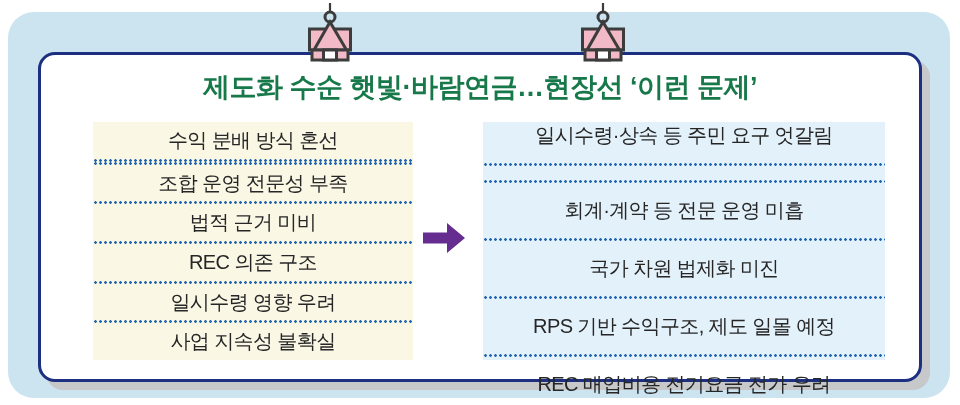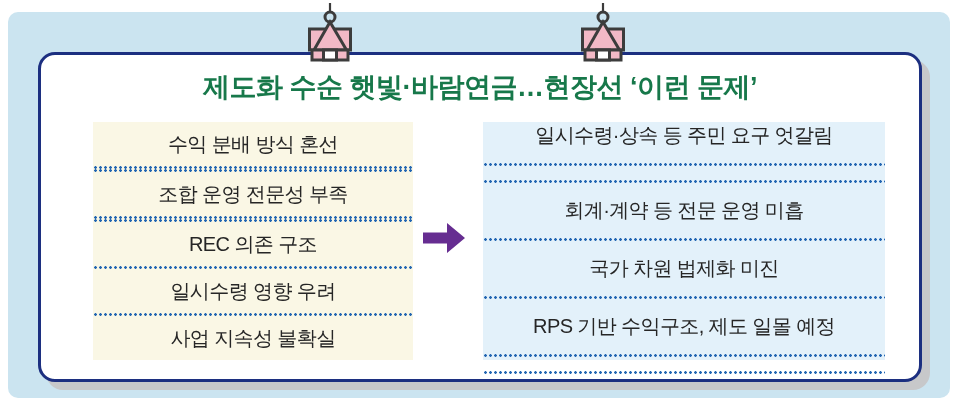--- a/index.html
+++ b/index.html
@@ -8,21 +8,21 @@
     --c-arrow_purple:#662d91; --c-clip_pink:#f2b9c6; --c-clip_outline:#3c3c3c;
     --c-text:#262626; --c-shadow_gray:#c7c8ca;
   }
   html,body{margin:0;padding:0;background:#fff;}
   .stage{
     position:relative; width:960px; height:405px; background:#ffffff;
     font-family:"Liberation Sans","DejaVu Sans",sans-serif; overflow:hidden;
   }
   .outer{
     position:absolute; left:8px; top:12px; width:942px; height:386px;
-    background:var(--c-panel_blue); border-radius:10px;
+    background:var(--c-panel_blue); border-radius:26px;
   }
   .inner{
     position:absolute; left:30px; top:40px; width:884px; height:330px;
     box-sizing:border-box; background:#ffffff;
     border:3px solid var(--c-border_navy); border-radius:17px;
     box-shadow:8px 8px 0 var(--c-shadow_gray);
   }
   .title{
     position:absolute; top:14px; left:0; right:0; margin:0;
     text-align:center; font-size:27px; font-weight:bold;
@@ -61,40 +61,42 @@
 <div class="stage">
   <div class="outer">
     <div class="inner">
       <h1 class="title">제도화 수순 햇빛·바람연금…현장선 ‘이런 문제’</h1>
       <div class="col col-left">
           <div class="row">수익 분배 방식 혼선</div>
           <div class="dot-sep"></div>
           <div class="dot-sep"></div>
           <div class="row">조합 운영 전문성 부족</div>
           <div class="dot-sep"></div>
+          <div class="row">법적 근거 미비</div>
           <div class="dot-sep"></div>
           <div class="row">REC 의존 구조</div>
           <div class="dot-sep"></div>
           <div class="row">일시수령 영향 우려</div>
           <div class="dot-sep"></div>
           <div class="row">사업 지속성 불확실</div>
         </div>
       <svg class="arrow" viewBox="0 0 42 30" aria-hidden="true">
         <polygon points="0,9.5 24,9.5 24,0 42,15 24,30 24,20.5 0,20.5"></polygon>
       </svg>
       <div class="col col-right">
           <div class="row">일시수령·상속 등 주민 요구 엇갈림</div>
           <div class="dot-sep"></div>
           <div class="dot-sep"></div>
           <div class="row">회계·계약 등 전문 운영 미흡</div>
           <div class="dot-sep"></div>
           <div class="row">국가 차원 법제화 미진</div>
           <div class="dot-sep"></div>
           <div class="row">RPS 기반 수익구조, 제도 일몰 예정</div>
           <div class="dot-sep"></div>
+          <div class="row">REC 매입비용 전기요금 전가 우려</div>
           <div class="dot-sep"></div>
         </div>
     </div>
   </div>
 
   <svg class="clip clip-1" viewBox="0 0 46 62" aria-hidden="true">
     <line x1="23" y1="0" x2="23" y2="9.5" stroke-width="2.2"></line>
     <circle cx="23" cy="14" r="5" fill="none" stroke-width="3"></circle>
     <rect x="2.5" y="26" width="41" height="21" fill="var(--c-clip_pink)" stroke-width="3"></rect>
     <path d="M23 19 L7 47 L39.5 47 Z" fill="var(--c-clip_pink)" stroke-width="3"></path>

